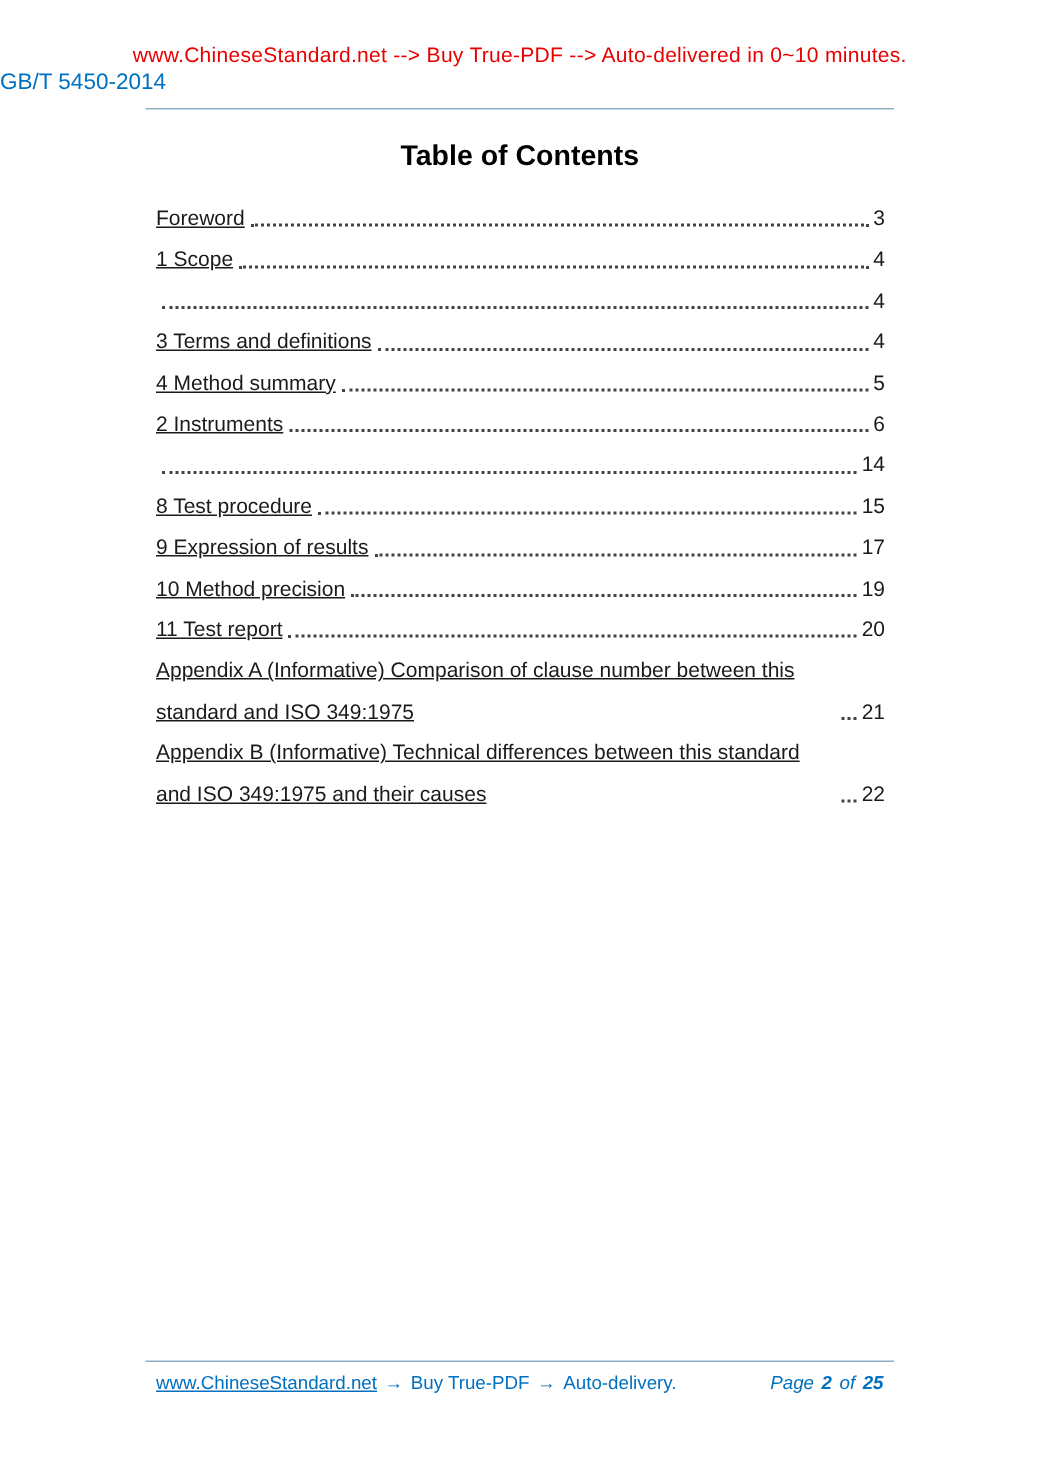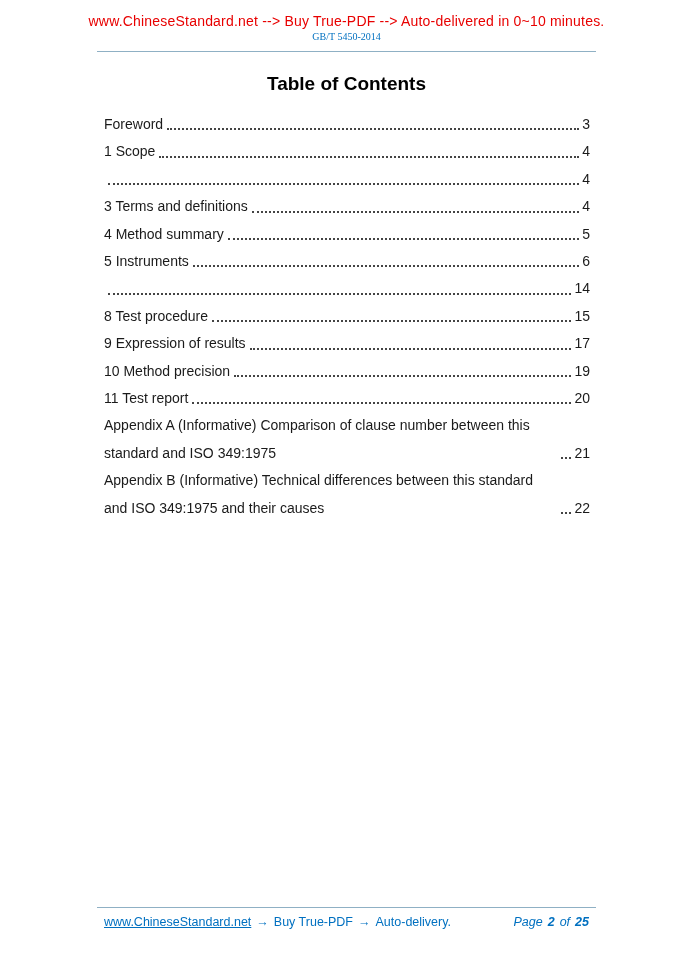--- a/index.html
+++ b/index.html
@@ -11,32 +11,31 @@
     height: 980px;
     margin: 0 auto;
     background: #ffffff;
     font-family: "Liberation Sans", sans-serif;
     color: var(--text, #1a1a1a);
     overflow: hidden;
   }
 
   
   .banner-red {
-    padding-top: 13px;
+    padding-top: 28px;
     text-align: center;
     font-size: 14px;
     letter-spacing: 0.2px;
     color: var(--banner_red, #e80000);
   }
   .standard-code {
     margin-top: 2px;
-    text-align: center;
-    font-size: 10px;
+    text-align: left;
+    font-size: 15px;
     color: var(--standard_blue, #0070c0);
-    font-family: Liberation Serif, serif;
   }
   .rule {
     border: none;
     border-top: 1px solid var(--rule, #8fb0c4);
     margin: 0 97px;
     height: 0;
   }
   .top-rule { margin-top: 9px; }
 
   
@@ -51,21 +50,21 @@
   
   .toc {
     margin: 16px 103px 0 104px;
     font-size: 14px;
   }
   .toc-entry {
     display: flex;
     align-items: flex-end;
     line-height: 27.4px;
   }
-  .toc-label { flex: 0 1 auto; }
+  .toc-label { flex: 0 1 auto; text-decoration: underline; }
   .toc-dots {
     flex: 1 1 12px;
     height: 0;
     border-bottom: 2px dotted var(--leader_dots, #444444);
     margin: 0 3px 8px 4px;
     min-width: 10px;
   }
   .toc-page { flex: 0 0 auto; }
 
   
@@ -138,21 +137,21 @@
     <span class="toc-page">4</span>
   </div>
 
   <div class="toc-entry">
     <span class="toc-label">4 Method summary</span>
     <span class="toc-dots"></span>
     <span class="toc-page">5</span>
   </div>
 
   <div class="toc-entry">
-    <span class="toc-label">5 Instruments</span>
+    <span class="toc-label">2 Instruments</span>
     <span class="toc-dots"></span>
     <span class="toc-page">6</span>
   </div>
 
 
   <div class="toc-entry">
     <span class="toc-dots"></span>
     <span class="toc-page">14</span>
   </div>
 

